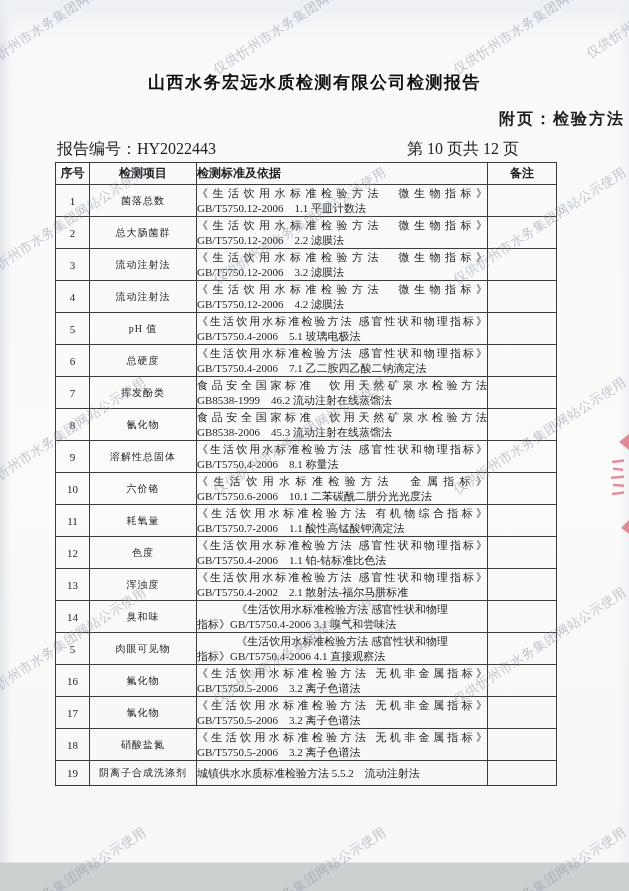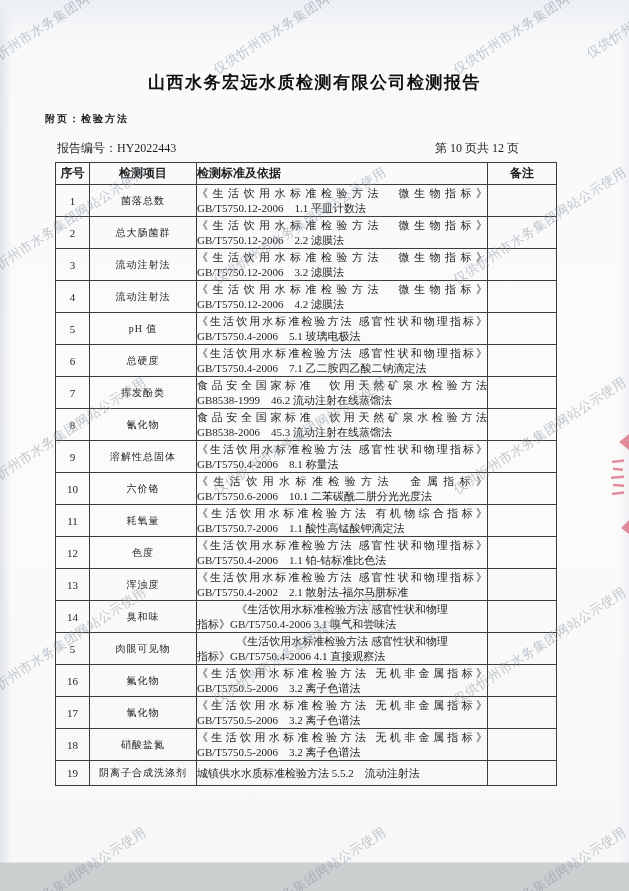--- a/index.html
+++ b/index.html
@@ -16,26 +16,26 @@
       linear-gradient(to right,#e2e5e9 0,rgba(226,229,233,0) 12px),
       linear-gradient(to left,#eef0f3 0,rgba(238,240,243,0) 10px),
       linear-gradient(to bottom,#f8f9fa,#fbfbf9 55%,#f6f7f6);
   }
   .content{position:absolute;inset:0;z-index:2;padding-top:72px;}
   h1.title{
     margin:0;text-align:center;font-size:17px;font-weight:bold;
     letter-spacing:1.5px;line-height:22px;color:#111;
   }
   .subtitle{
-    margin:16px 16px 0 45px;font-size:10px;font-weight:bold;
-    letter-spacing:2px;line-height:18px;
+    margin:16px 4px 0 45px;font-size:16px;font-weight:bold;
+    letter-spacing:2px;line-height:18px;text-align:right;
   }
   .meta{
     margin:13px 0 0 57px;width:462px;display:flex;
-    justify-content:space-between;font-size:12px;line-height:15px;
+    justify-content:space-between;font-size:16px;line-height:15px;
   }
   table.methods{
     margin:6px 0 0 55px;width:501px;border-collapse:collapse;
     table-layout:fixed;font-size:11px;
   }
   table.methods col.c1{width:34px;}
   table.methods col.c2{width:107px;}
   table.methods col.c3{width:291px;}
   table.methods col.c4{width:69px;}
   table.methods th,table.methods td{

